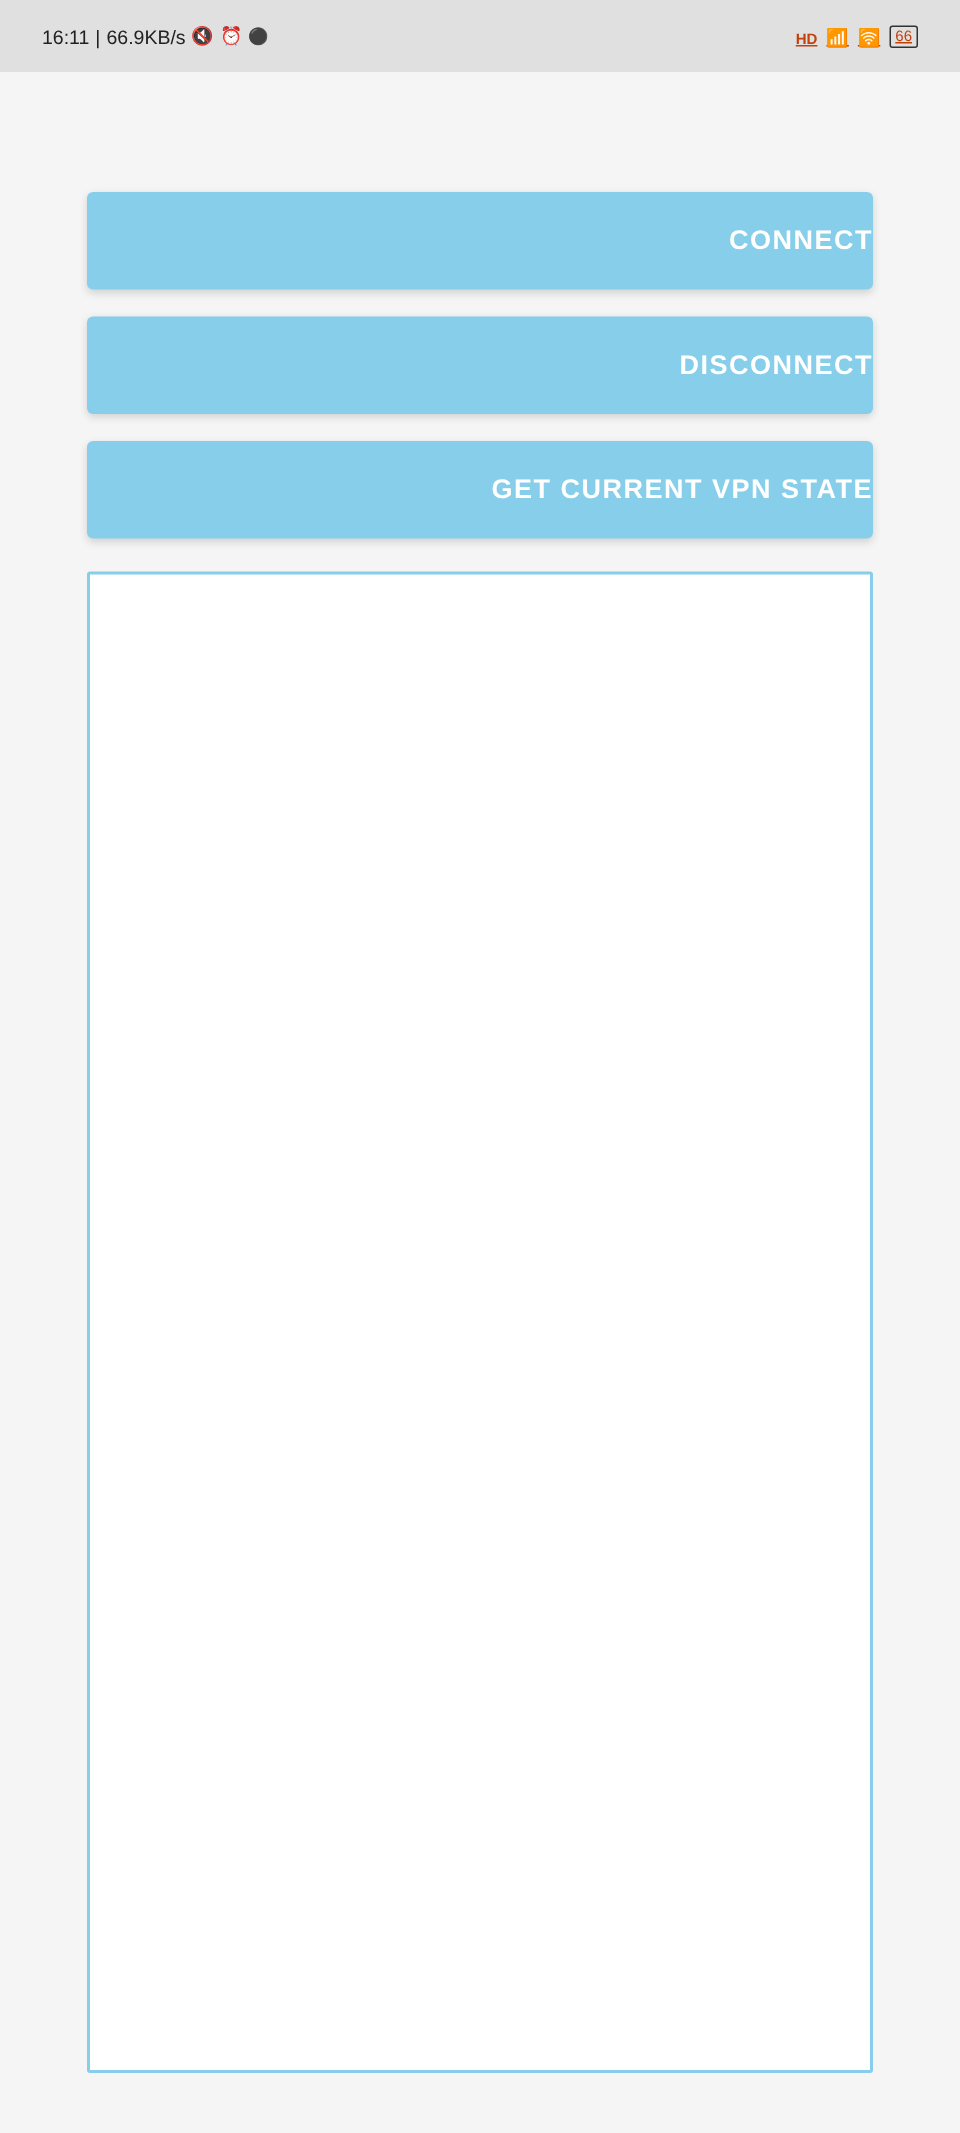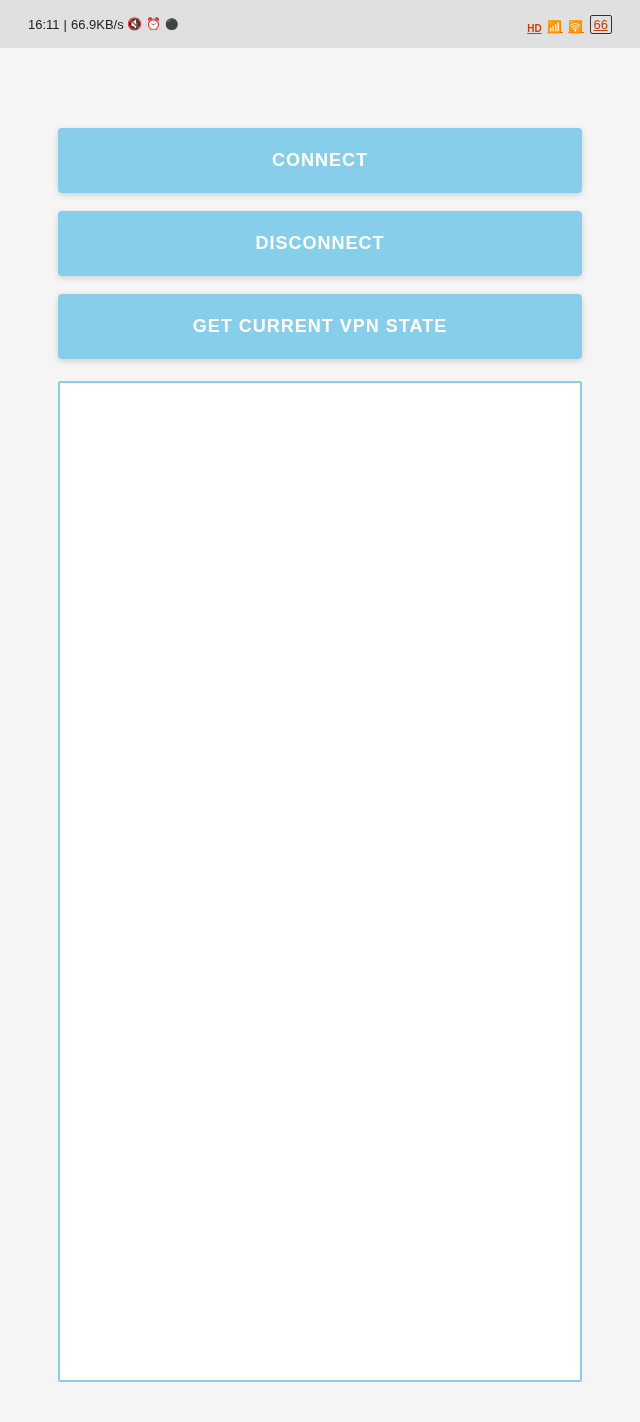--- a/index.html
+++ b/index.html
@@ -66,39 +66,40 @@
       background-color: #87ceea;
       border: none;
       border-radius: 4px;
       color: white;
       font-size: 18px;
       font-weight: 600;
       letter-spacing: 1px;
       cursor: pointer;
       box-shadow: 0 2px 6px rgba(0,0,0,0.15);
       text-transform: uppercase;
+      text-align: right;
     }
 
     
     .log-area {
       width: 100%;
       flex: 1;
       min-height: 750px;
       background-color: #ffffff;
       border: 2px solid #87ceea;
       border-radius: 2px;
       margin-top: 4px;
     }
 
     
     .battery-icon {
       border: 1.5px solid #333;
       border-radius: 2px;
       padding: 1px 3px;
-      font-size: 13px;
+      font-size: 10px;
       position: relative;
     }
   </style>
 </head>
 <body>
 
 <div class="status-bar">
   <div class="status-left">
     <span>16:11</span>
     <span> | </span>

